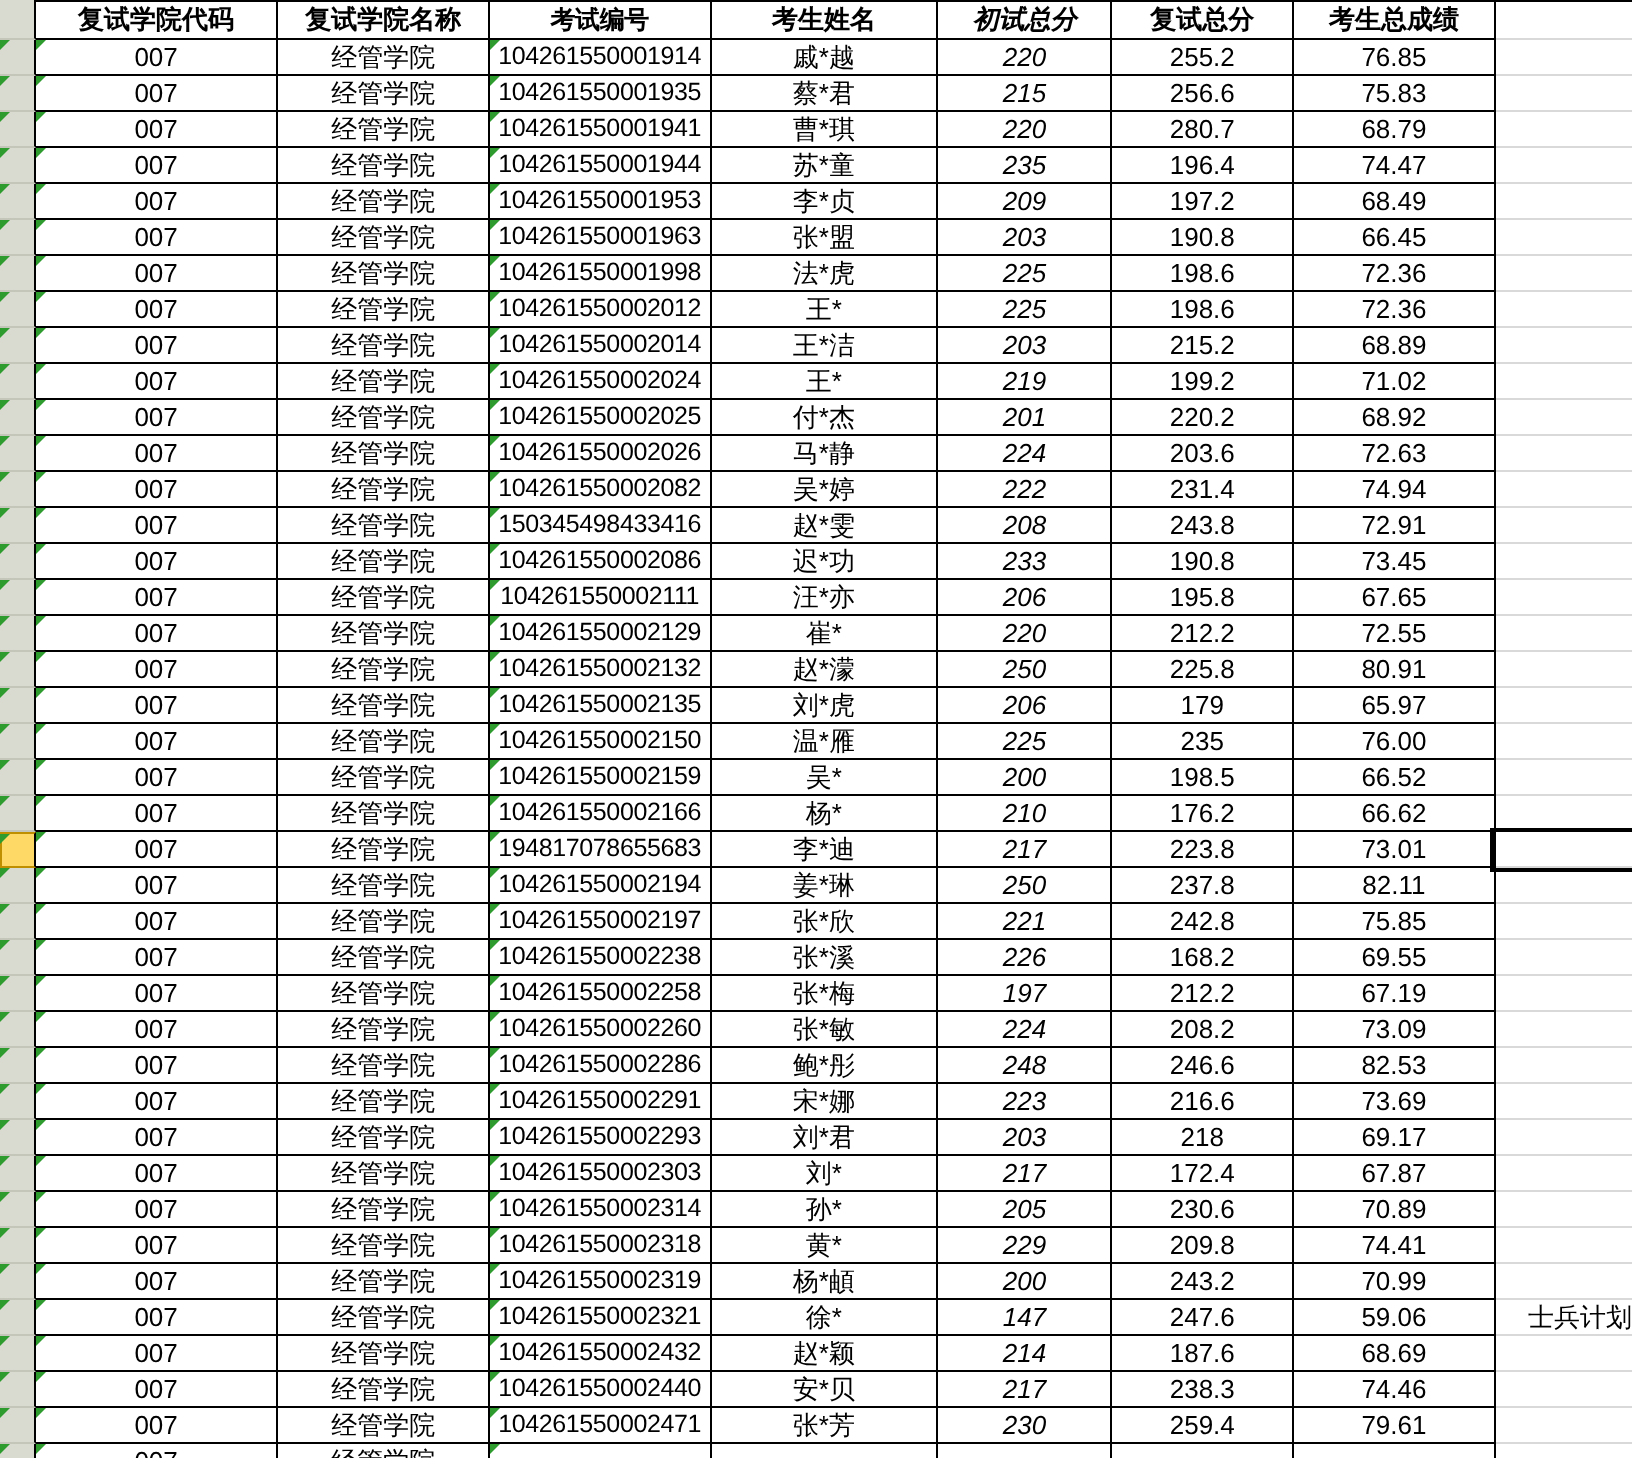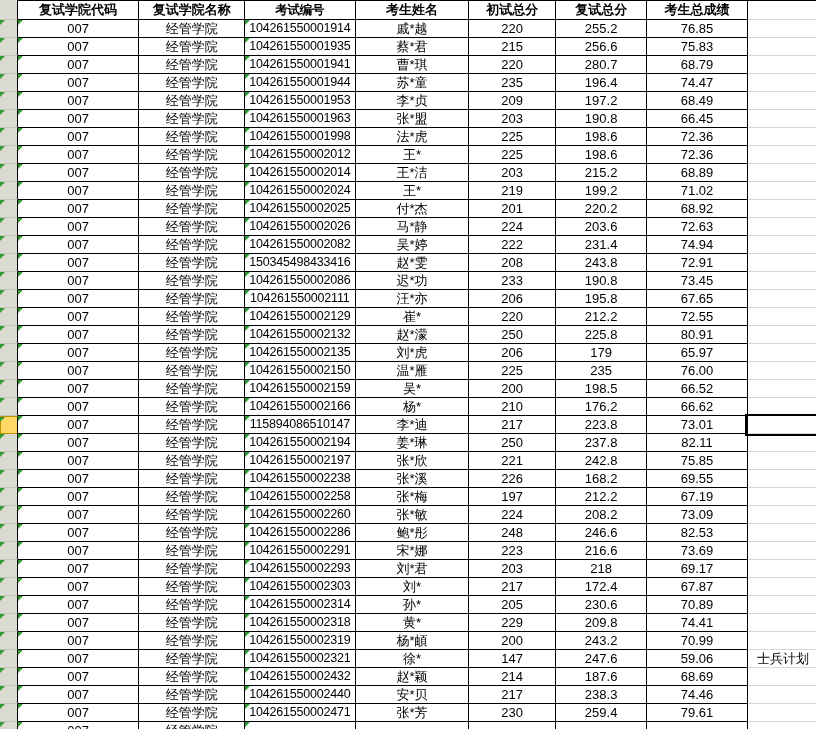--- a/index.html
+++ b/index.html
@@ -19,27 +19,27 @@
     border-right:1px solid #000;border-bottom:1px solid #000;
     overflow:hidden;white-space:nowrap;
     background:#ffffff;
   }
   .cell .v{display:block;line-height:15px;}
   .cell.a{width:18px;background:#d9dbd0;border-bottom:1px solid #c4c6ba;}
   .cell.b{width:123px;}
   .cell.c{width:107px;text-align:center;}
   .cell.d{width:112px;font-size:12.5px;letter-spacing:-0.2px;}
   .cell.e{width:115px;}
-  .cell.f{width:88px;}
+  .cell.f{width:88px;font-style:italic;}
   .cell.g{width:92px;text-align:right;}
   .cell.h{width:102px;}
   .cell.i{
     width:69px;border-right:none;
     border-bottom:1px solid #d9d9d9;
-    justify-content:center;padding-left:2px;
+    justify-content:flex-end;padding-left:2px;
   }
   .row.header .cell{border-top:1px solid #000;}
   .row.header .cell.a{border-top:none;}
   .row.header .cell.i{border-top:1px solid #000;border-bottom:1px solid #d9d9d9;}
   .tri{
     position:absolute;top:0;left:0;width:0;height:0;
     border-top:5px solid #2e9b2e;border-right:5px solid transparent;
   }
   .cell.a.yellow{
     background:#ffd966;
@@ -761,21 +761,21 @@
     </div>
     <div class="cell b">
       <span class="tri"></span>
       <span class="v">007</span>
     </div>
     <div class="cell c">
       <span class="v">经管学院</span>
     </div>
     <div class="cell d">
       <span class="tri"></span>
-      <span class="v">115894086510147</span>
+      <span class="v">194817078655683</span>
     </div>
     <div class="cell e">
       <span class="v">李*迪</span>
     </div>
     <div class="cell f">
       <span class="v">217</span>
     </div>
     <div class="cell g">
       <span class="v">223.8</span>
     </div>

